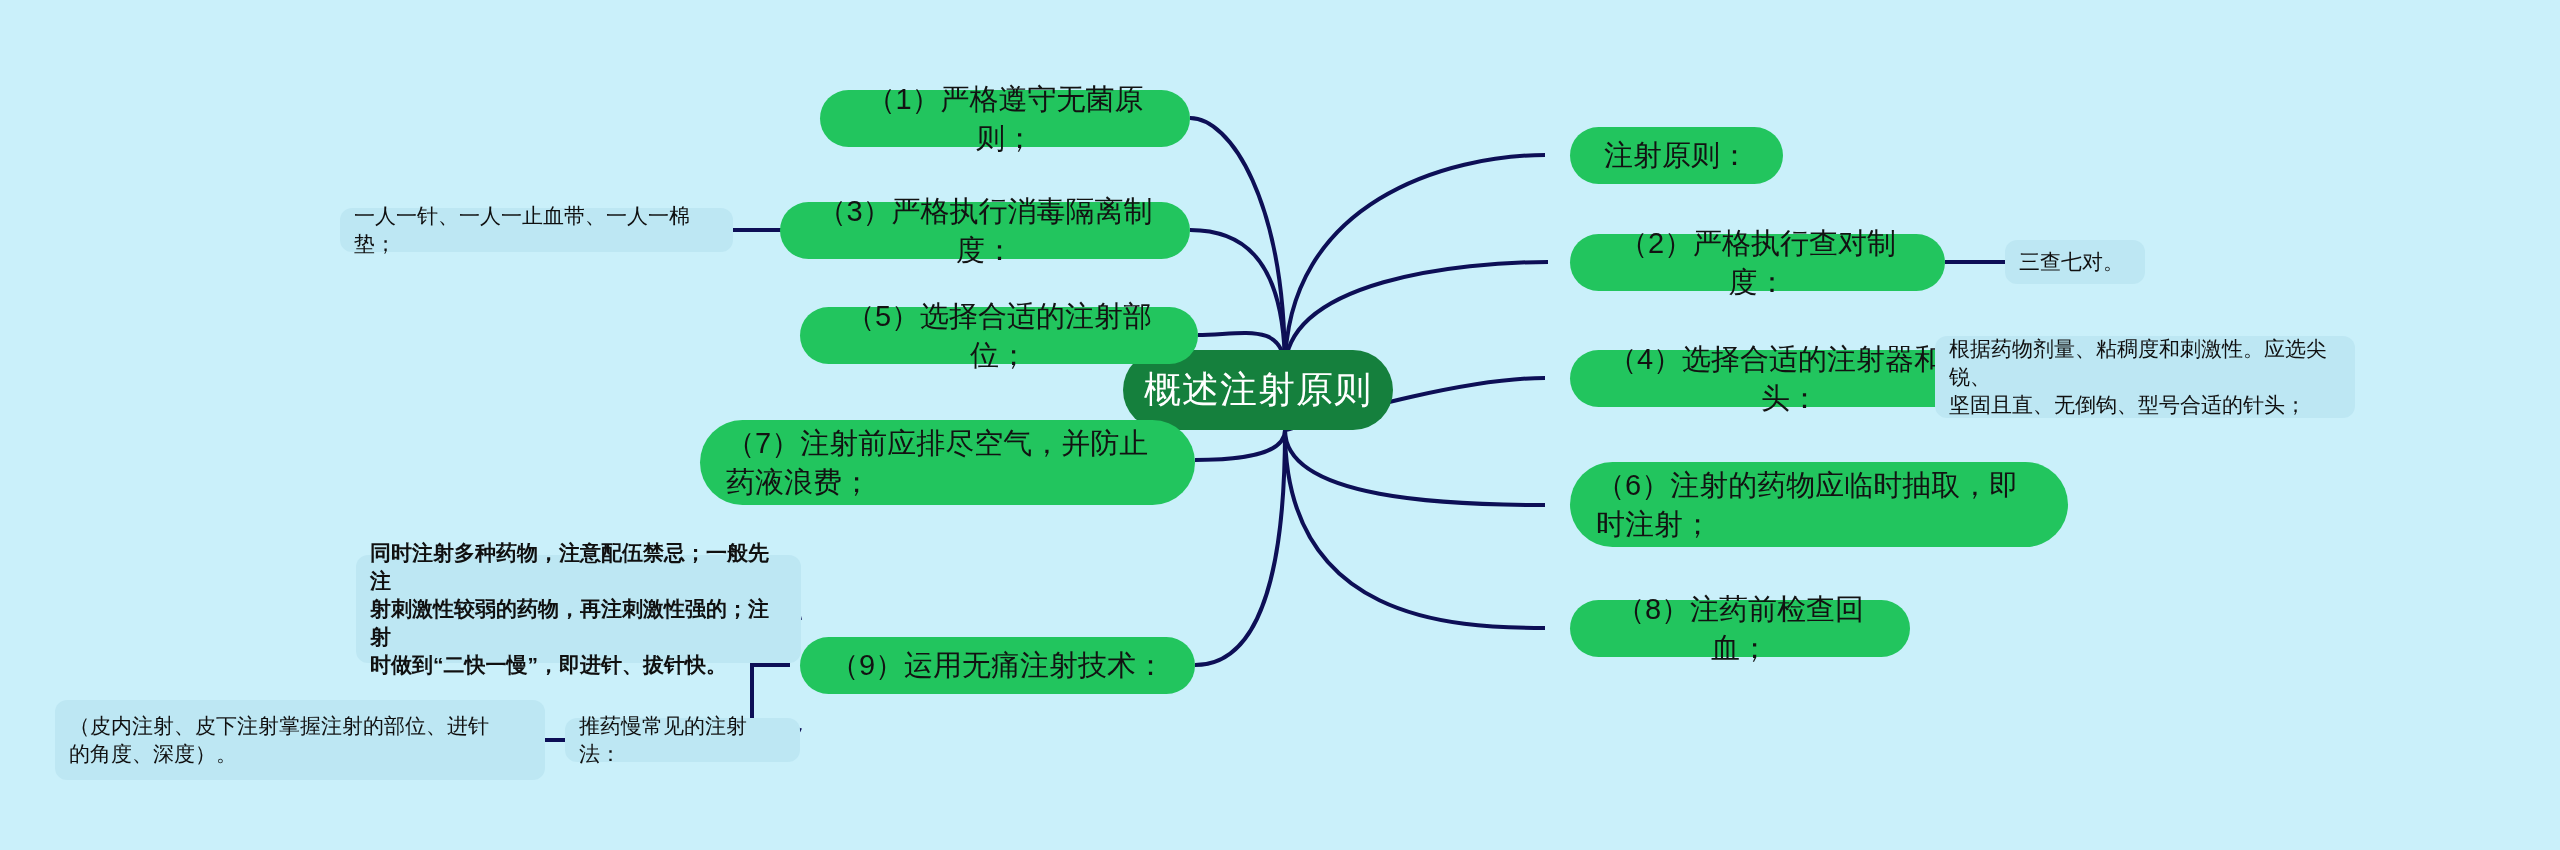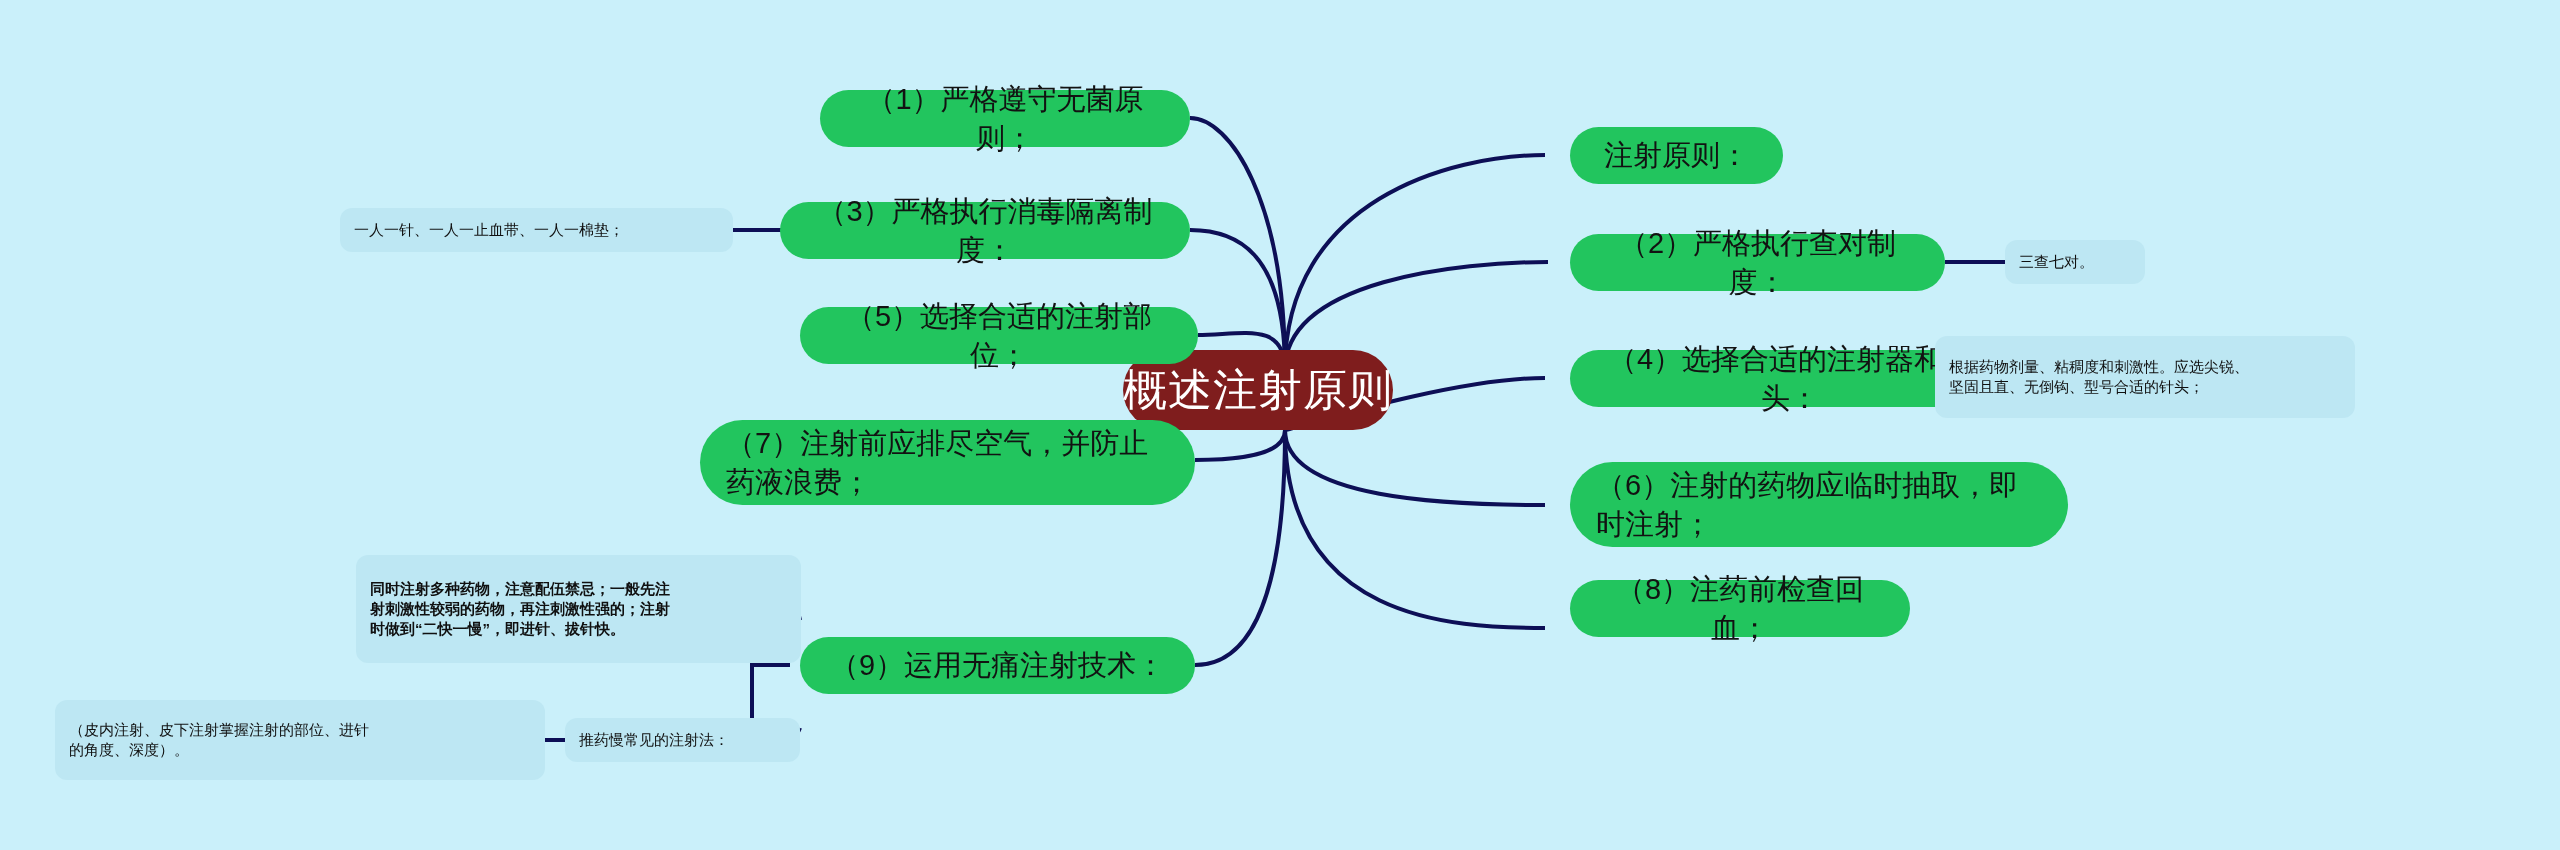--- a/index.html
+++ b/index.html
@@ -35,24 +35,24 @@
   }
   .node {
     position: absolute;
     box-sizing: border-box;
     display: flex;
     align-items: center;
     white-space: pre-line;
   }
   
   .root {
-    background: #7f1d1d;
+    background: #15803d;
     color: #ffffff;
     border-radius: 60px;
-    font-size: 44px;
+    font-size: 37px;
     letter-spacing: 1px;
     justify-content: center;
     text-align: center;
   }
   
   .branch {
     background: #22c55e;
     color: #121212;
     border-radius: 48px;
     font-size: 29px;
@@ -65,21 +65,21 @@
   }
   .branch.left-pad {
     justify-content: flex-start;
     text-align: left;
   }
   
   .leaf {
     background: #bde7f3;
     color: #101010;
     border-radius: 12px;
-    font-size: 15px;
+    font-size: 21px;
     line-height: 1.34;
     padding: 7px 14px;
   }
 </style>
 </head>
 <body>
 
 <div id="canvas">
 
   <svg class="links" viewBox="0 0 2560 850" preserveAspectRatio="none">
@@ -138,20 +138,20 @@
 
   <div class="node branch center" style="left:1570px; top:127px; width:213px; height:57px;">注射原则：</div>
 
   <div class="node branch center" style="left:1570px; top:234px; width:375px; height:57px;">（2）严格执行查对制度：</div>
 
   <div class="node branch center" style="left:1570px; top:350px; width:440px; height:57px;">（4）选择合适的注射器和针头：</div>
 
   <div class="node branch left-pad" style="left:1570px; top:462px; width:498px; height:85px;">（6）注射的药物应临时抽取，即
 时注射；</div>
 
-  <div class="node branch center" style="left:1570px; top:580px; width:340px; height:57px;">（8）注药前检查回血；</div>
+  <div class="node branch center" style="left:1570px; top:600px; width:340px; height:57px;">（8）注药前检查回血；</div>
 
   <div class="node leaf" style="left:2005px; top:240px; width:140px; height:44px;">三查七对。</div>
 
   <div class="node leaf" style="left:1935px; top:336px; width:420px; height:82px;">根据药物剂量、粘稠度和刺激性。应选尖锐、
 坚固且直、无倒钩、型号合适的针头；</div>
 
 </div>
 
 </body></html>

